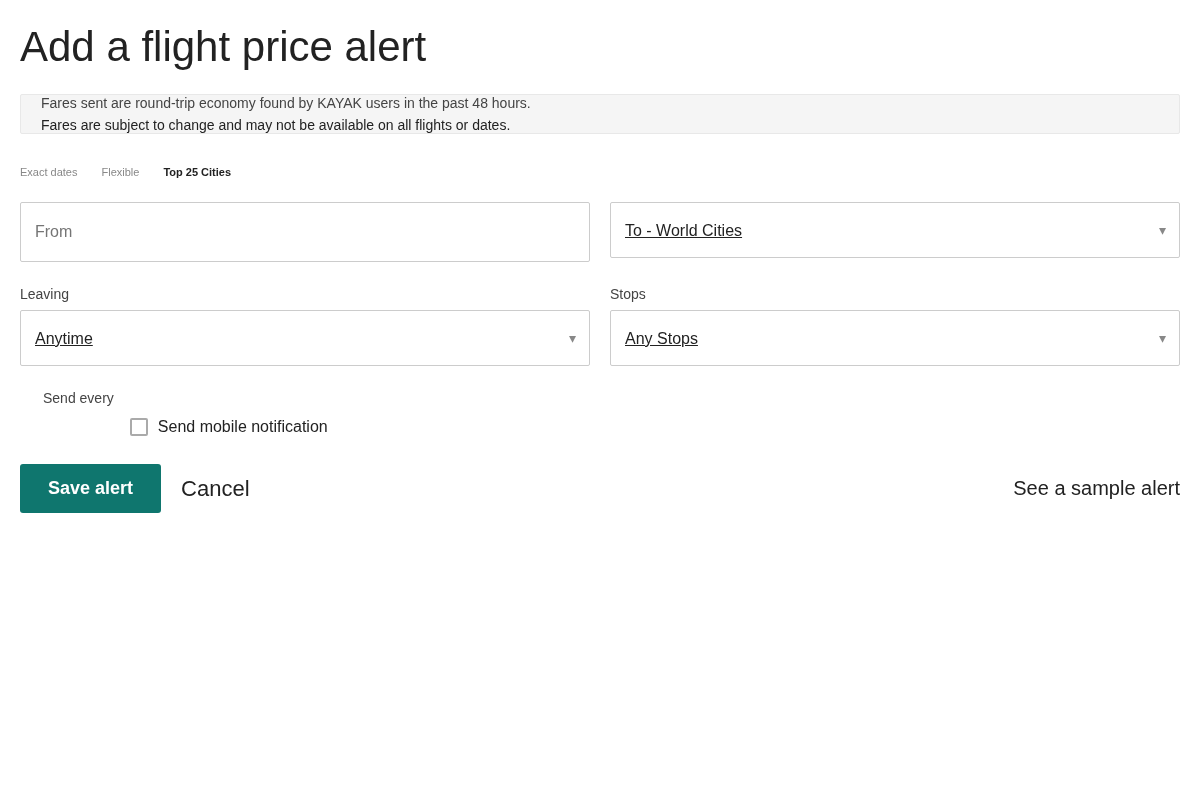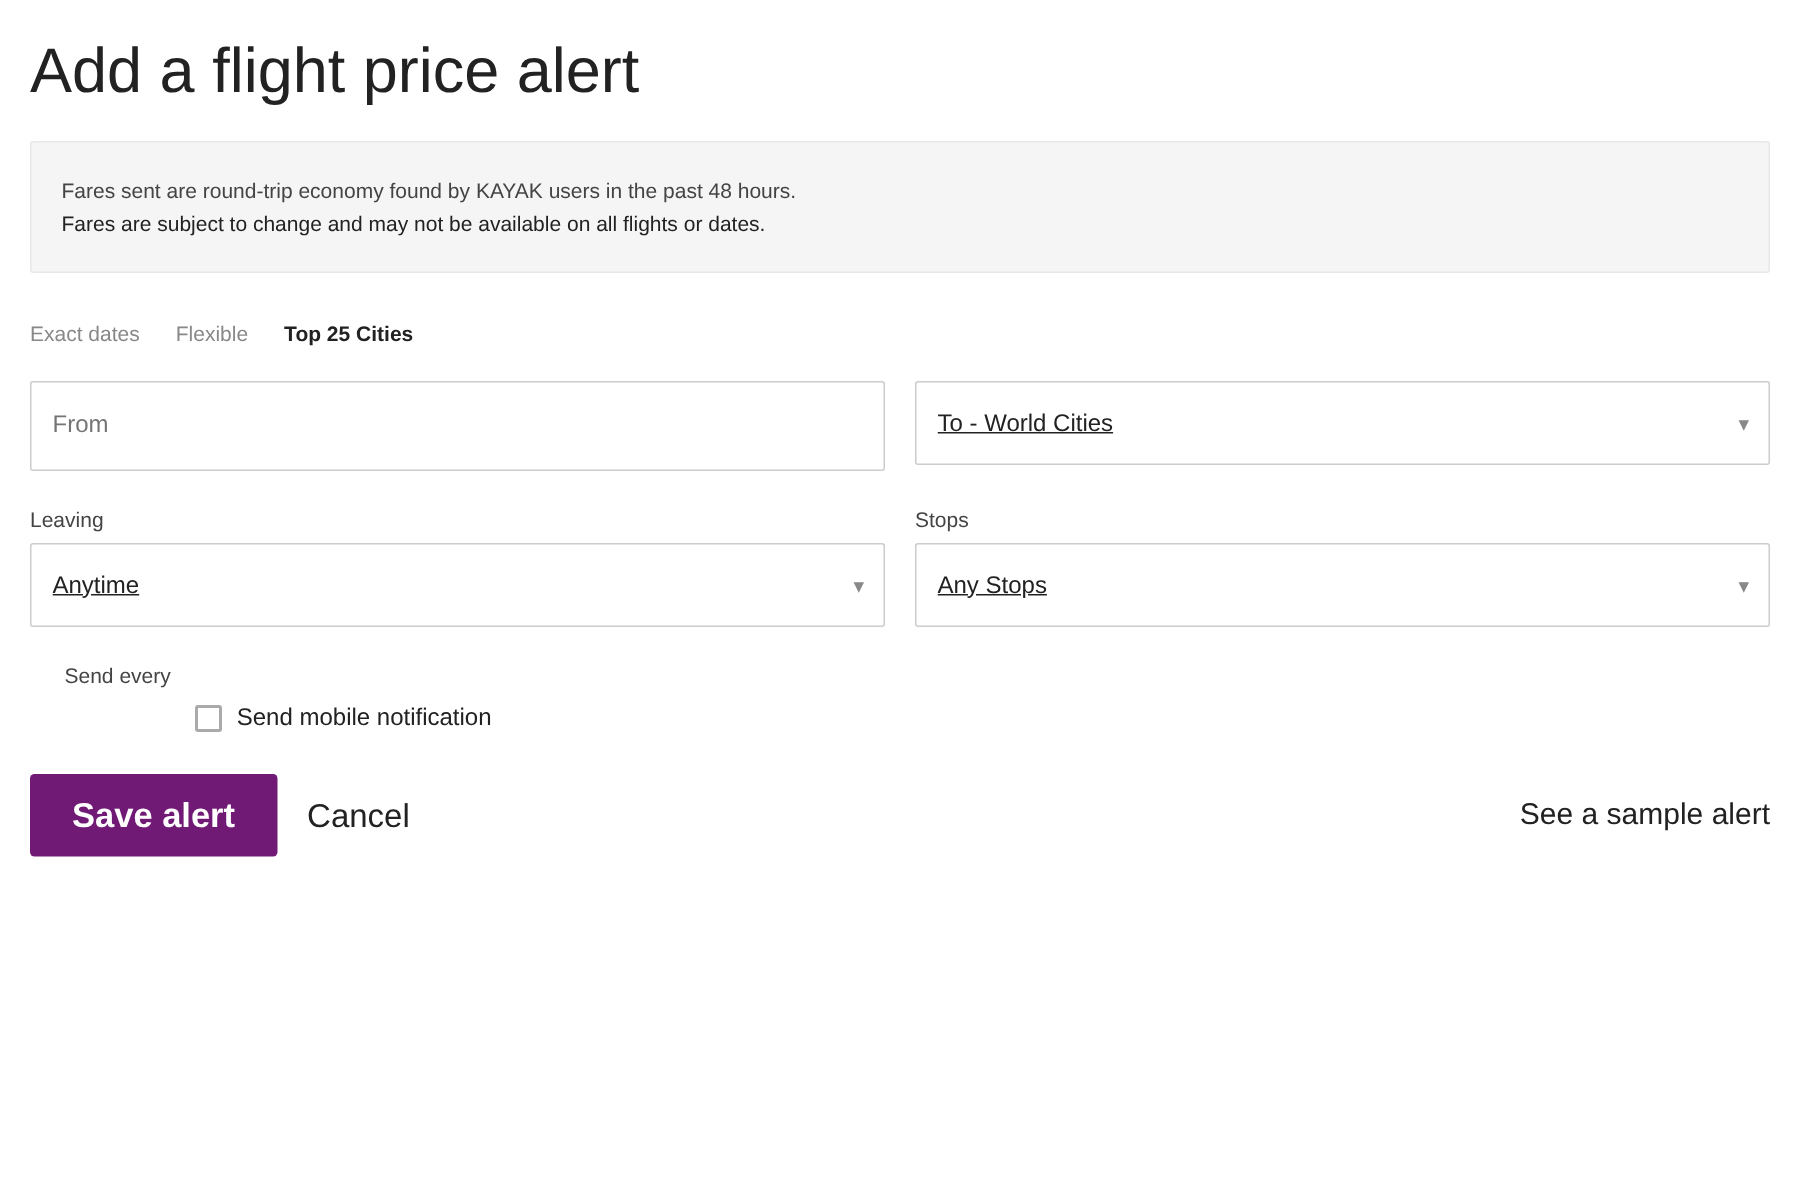--- a/index.html
+++ b/index.html
@@ -19,21 +19,21 @@
     .page-title {
       font-size: 42px;
       font-weight: 300;
       margin-bottom: 24px;
       line-height: 1.1;
     }
 
     .info-banner {
       background: #f5f5f5;
       border: 1px solid #e8e8e8;
-      padding: 24px 20px;
+      padding: 0 20px;
       margin-bottom: 28px;
       border-radius: 2px;
     }
 
     .info-banner .line1 {
       font-size: 14px;
       color: #444;
       margin-bottom: 6px;
     }
 
@@ -44,21 +44,21 @@
     }
 
     .tabs {
       display: flex;
       gap: 24px;
       margin-bottom: 20px;
       align-items: center;
     }
 
     .tab {
-      font-size: 14px;
+      font-size: 11px;
       color: #888;
       cursor: pointer;
       padding: 4px 0;
       background: none;
       border: none;
       font-family: inherit;
     }
 
     .tab.active {
       font-weight: 700;
@@ -174,26 +174,26 @@
       margin-top: 8px;
     }
 
     .bottom-left {
       display: flex;
       align-items: center;
       gap: 20px;
     }
 
     .save-btn {
-      background: #701a75;
+      background: #0f766e;
       color: #fff;
       border: none;
       border-radius: 3px;
       padding: 14px 28px;
-      font-size: 23px;
+      font-size: 18px;
       font-weight: 600;
       cursor: pointer;
       font-family: inherit;
     }
 
     .cancel-btn {
       background: none;
       border: none;
       font-size: 22px;
       color: #222;

